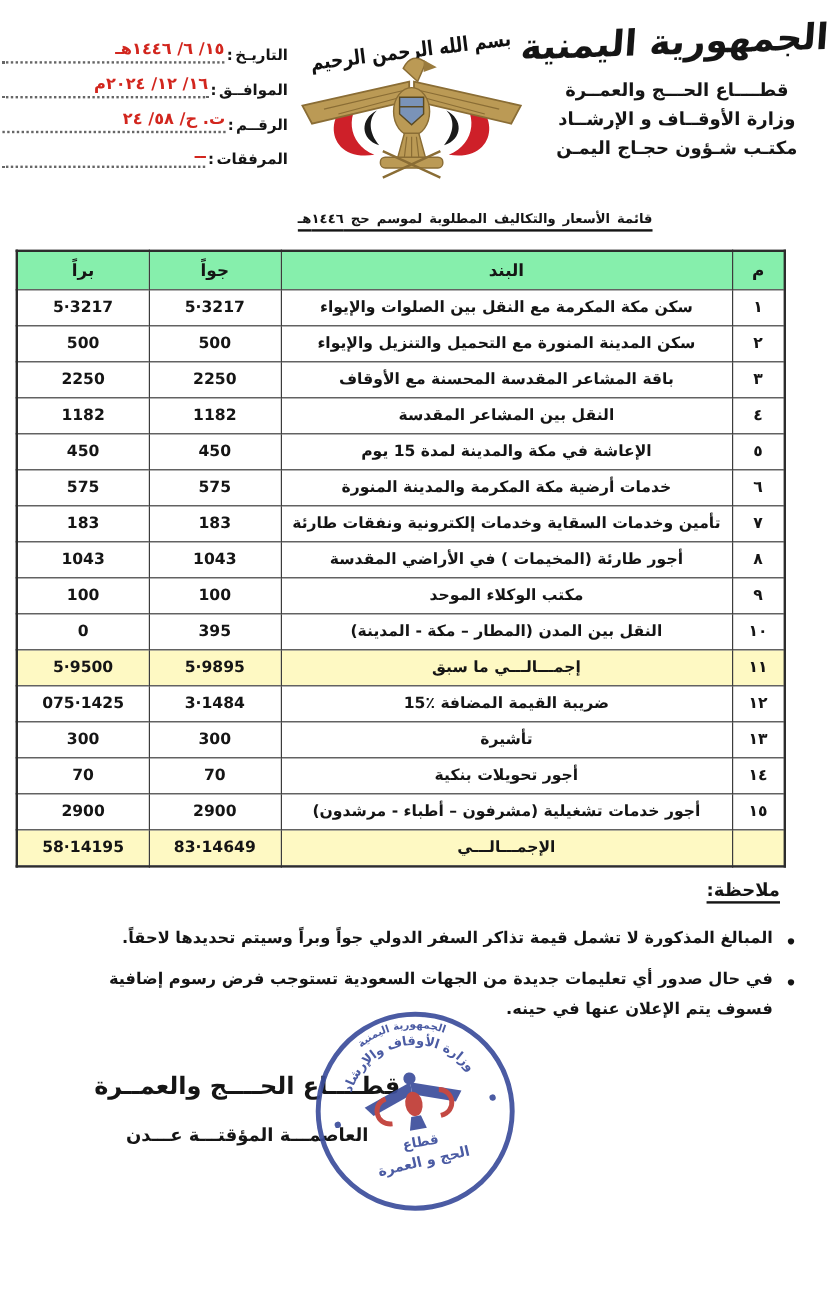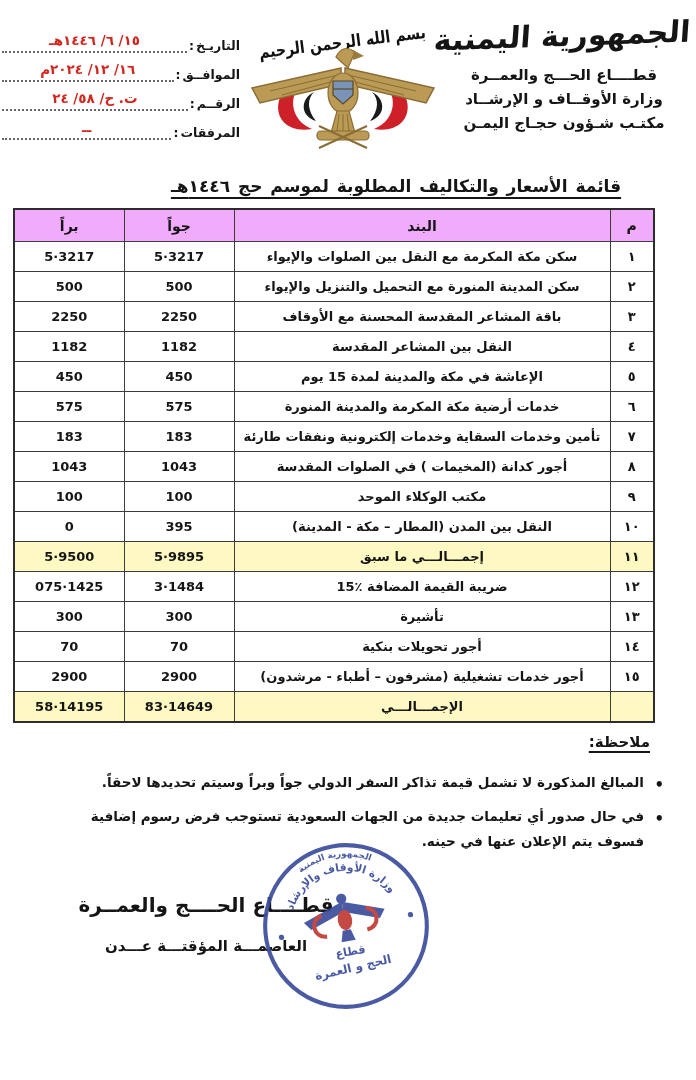--- a/index.html
+++ b/index.html
@@ -4,39 +4,39 @@
 <style>
   html,body{margin:0;padding:0}
   body{width:696px;height:1080px;background:#fff;font-family:"DejaVu Sans",sans-serif;position:relative;overflow:hidden;color:#151515}
   .page{position:absolute;inset:0;direction:rtl}
 
   
   .fields{position:absolute;left:2px;top:34px;width:238px;direction:rtl}
   .field{display:flex;align-items:flex-end;height:19px;margin-bottom:10px}
   .flabel{font-size:12.5px;font-weight:bold;white-space:nowrap}
   .fcolon{font-weight:bold;margin:0 2px;font-size:12.5px}
-  .fline{flex:1;border-bottom:2px dotted #666;text-align:center}
+  .fline{flex:1;border-bottom:2px dotted #666;text-align:right}
   .fvalue{color:#d2261e;font-weight:bold;font-size:13.5px;letter-spacing:.5px;display:inline-block;transform:translateY(-2px);white-space:nowrap}
 
   
   .emblem{position:absolute;left:240px;top:4px;width:206px;height:174px}
 
   
   .letterhead{position:absolute;right:6px;top:18px;width:252px;text-align:center}
   .lh-callig{font-size:30px;font-weight:bold;transform:skewX(-6deg) rotate(-2deg);margin-bottom:10px;white-space:nowrap}
   .lh-line{font-size:15px;font-weight:bold;line-height:1.6;white-space:nowrap}
 
   
-  .doc-title{position:absolute;top:176px;left:96px;right:0;text-align:center;font-size:17px;font-weight:bold;
+  .doc-title{position:absolute;top:176px;left:96px;right:0;text-align:center;font-size:11px;font-weight:bold;
              text-decoration:underline;text-decoration-thickness:2px;text-underline-offset:5px;word-spacing:2px}
 
   
   table.price{position:absolute;top:208px;right:41px;width:640px;border-collapse:collapse;table-layout:fixed;direction:rtl;border:2px solid #2d2d2d}
   table.price th,table.price td{border:1px solid #3c3c3c;font-weight:bold;text-align:center;padding:0 3px;overflow:hidden;white-space:nowrap}
-  table.price th{background:#f0abfc;height:31px;font-size:14px}
+  table.price th{background:#86efac;height:31px;font-size:14px}
   table.price td{height:29px;font-size:13px}
   tr.hl td{background:#fef9c3}
 
   
   .note-head{position:absolute;right:46px;top:733px;font-size:15px;font-weight:bold;text-decoration:underline;text-underline-offset:4px;text-decoration-thickness:2px}
   .bullets{position:absolute;right:30px;top:770px;width:625px;direction:rtl}
   .bullet{position:relative;padding-right:22px;font-size:13.5px;font-weight:bold;line-height:1.9;text-align:right;margin-bottom:8px}
   .bullet::before{content:"•";position:absolute;right:2px;top:1px;font-size:15px}
 
   
@@ -166,21 +166,21 @@
           <td>575</td>
         </tr>
     <tr>
           <td>٧</td>
           <td>تأمين وخدمات السقاية وخدمات إلكترونية ونفقات طارئة</td>
           <td>183</td>
           <td>183</td>
         </tr>
     <tr>
           <td>٨</td>
-          <td>أجور كدانة (المخيمات ) في الصلوات المقدسة</td>
+          <td>أجور طارئة (المخيمات ) في الأراضي المقدسة</td>
           <td>1043</td>
           <td>1043</td>
         </tr>
     <tr>
           <td>٩</td>
           <td>مكتب الوكلاء الموحد</td>
           <td>100</td>
           <td>100</td>
         </tr>
     <tr>

